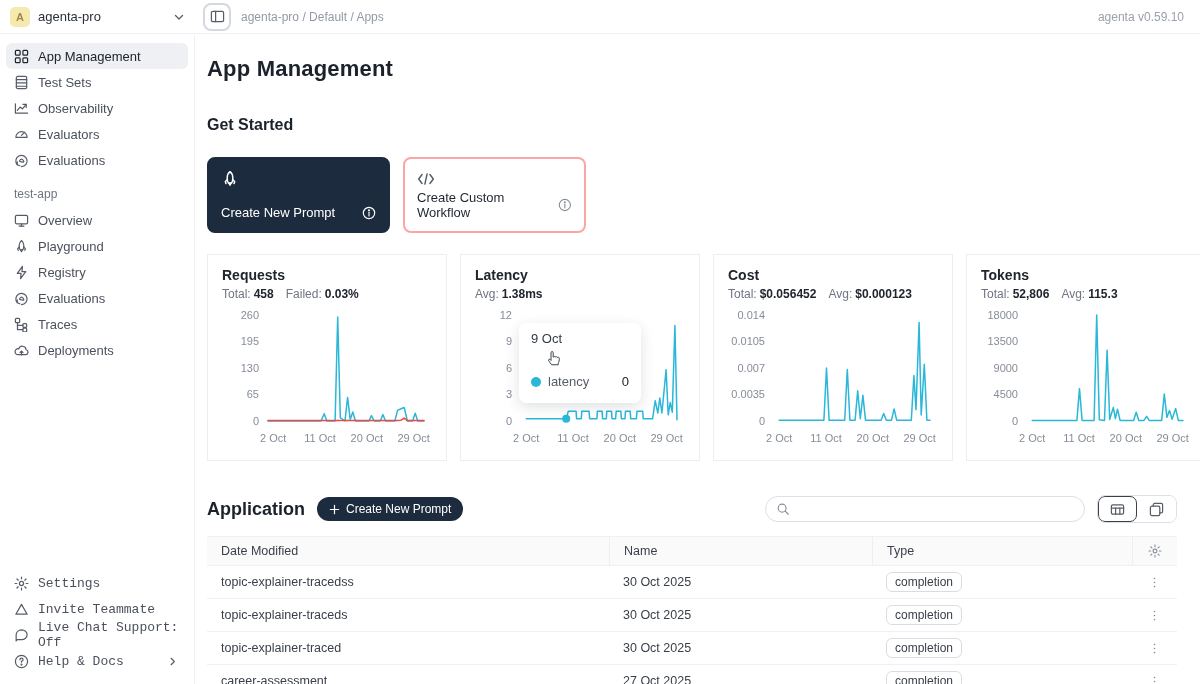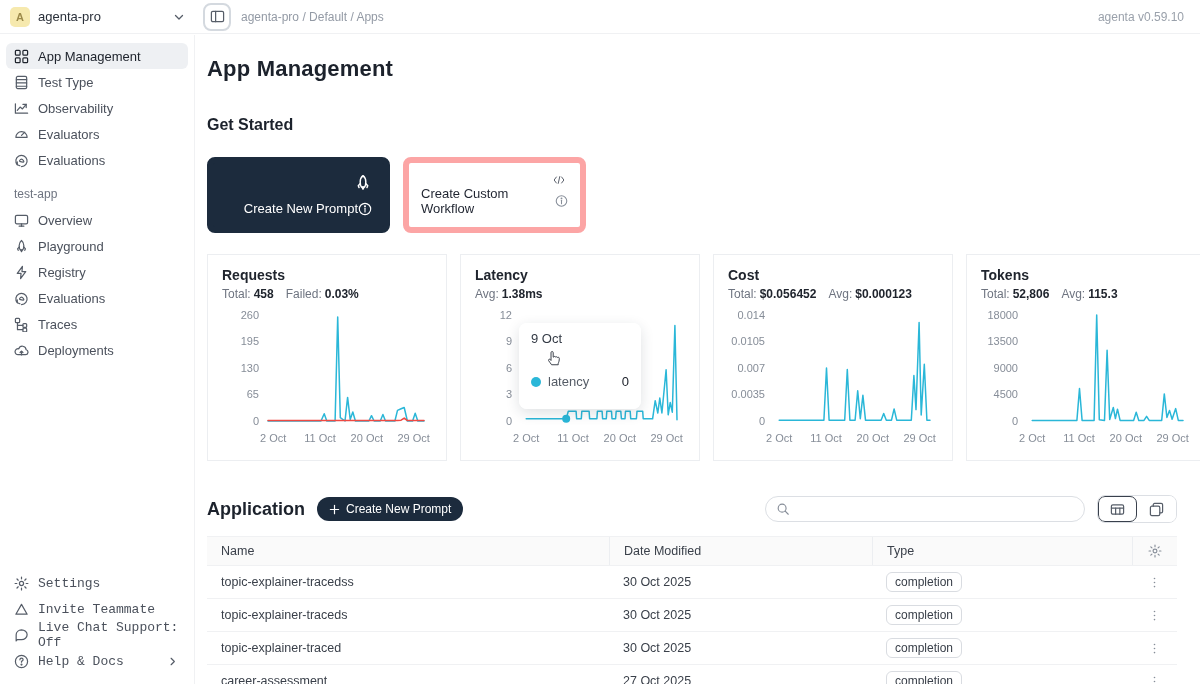--- a/index.html
+++ b/index.html
@@ -27,38 +27,38 @@
   .section-label { font-size:12px; color:#6e7480; padding:14px 8px 6px; }
   .side-bottom { margin-top:auto;font-family:Liberation Mono, monospace; }
   .side-item .chev-right { margin-left:auto; }
 
   
   .main { position:absolute; left:195px; top:35px; right:0; bottom:0; padding:0 23px 0 12px; overflow:hidden; }
   .page-title { font-size:22px; font-weight:600; color:#1c222c; margin:21px 0 0; letter-spacing:.2px; }
   .gs-heading { font-size:16px; font-weight:600; color:#1c222c; margin-top:34px; }
 
   .gs-cards { display:flex; gap:13px; margin-top:23px; }
-  .gs-card { width:183px; height:76px; border-radius:8px; border:6px solid #fca5a5; padding:11px 12px;
-    display:flex; flex-direction:column; justify-content:space-between; cursor:pointer; background:#fff;align-items:flex-end; }
+  .gs-card { width:183px; height:76px; border-radius:8px; border:2px solid #fca5a5; padding:11px 12px;
+    display:flex; flex-direction:column; justify-content:space-between; cursor:pointer; background:#fff; }
   .gs-card.dark { background:#1c2b3d; border-color:#1c2b3d; color:#fff; }
   .gs-card-bottom { display:flex; align-items:center; justify-content:space-between; }
   .gs-label { font-size:13px; font-weight:500; }
   .gs-card.dark .gs-label { color:#fff; }
 
   
   .chart-cards { display:flex; gap:13px; margin-top:21px; }
   .chart-card { flex:1; height:207px; border:1px solid #eceef1; border-radius:0; padding:12px 14px; position:relative; background:#fff; }
   .chart-title { font-size:14px; font-weight:600; color:#20252e; }
   .chart-stats { margin-top:4px; font-size:12px; color:#6e7480; display:flex; gap:12px; }
   .chart-stats b { color:#20252e; font-weight:600; margin-left:3px; }
   .chart-svg { margin-top:4px; display:block; }
   .chart-svg .tick { font-size:11px; fill:#868d98; font-family:"Liberation Sans",sans-serif; }
 
   .tooltip { position:absolute; left:58px; top:68px; width:122px; background:rgba(255,255,255,.96);
-    border-radius:8px; box-shadow:0 4px 14px rgba(30,40,60,.14); padding:8px 12px 20px; z-index:3; }
+    border-radius:8px; box-shadow:0 4px 14px rgba(30,40,60,.14); padding:8px 12px 14px; z-index:3; }
   .tooltip-title { font-size:13px; color:#333a45; }
   .tooltip-row { display:flex; align-items:center; gap:7px; margin-top:28px; font-size:13px; color:#555c66; }
   .tooltip-dot { width:10px; height:10px; border-radius:50%; }
   .tooltip-val { margin-left:auto; color:#20252e; }
   .cursor-hand { position:absolute; left:26px; top:26px; z-index:4; }
 
   
   .app-row { display:flex; align-items:center; margin-top:34px; gap:12px; }
   .app-heading { font-size:18px; font-weight:600; color:#1c222c; }
   .create-btn { display:flex; align-items:center; gap:6px; background:#1c2b3d; color:#fff; border:none;
@@ -117,21 +117,21 @@
       </svg>
     <span>App Management</span>
   </div>
   <div class="side-item">
     <svg class="icn" width="15" height="15" viewBox="0 0 16 16">
         <rect x="2.5" y="1.5" width="11" height="13" rx="1.5"></rect>
         <line x1="2.5" y1="5" x2="13.5" y2="5"></line>
         <line x1="2.5" y1="8.5" x2="13.5" y2="8.5"></line>
         <line x1="2.5" y1="12" x2="13.5" y2="12"></line>
       </svg>
-    <span>Test Type</span>
+    <span>Test Sets</span>
   </div>
   <div class="side-item">
     <svg class="icn" width="15" height="15" viewBox="0 0 16 16">
         <path d="M1.5 3 V13 H14.5"></path>
         <path d="M3.5 10 L6.5 6.5 L9 8.5 L13 3.5"></path>
         <path d="M13 7 V3.5 H9.5"></path>
       </svg>
     <span>Observability</span>
   </div>
   <div class="side-item">
@@ -393,22 +393,22 @@
         <svg class="icn" width="15" height="15" viewBox="0 0 16 16">
             <rect x="1.5" y="4.5" width="10" height="10" rx="1.5"></rect>
             <path d="M4.5 4.5 V3 a1.5 1.5 0 0 1 1.5-1.5 h7 a1.5 1.5 0 0 1 1.5 1.5 v7 a1.5 1.5 0 0 1-1.5 1.5 h-1.5"></path>
           </svg>
       </button>
     </div>
   </div>
 
   <div class="table">
     <div class="trow thead">
+      <div class="cell">Date Modified</div>
       <div class="cell">Name</div>
-      <div class="cell">Date Modified</div>
       <div class="cell">Type</div>
       <div class="cell actions">
         <svg class="icn muted" width="14" height="14" viewBox="0 0 16 16">
             <circle cx="8" cy="8" r="2.2"></circle>
             <path d="M8 1.2 V3 M8 13 V14.8 M1.2 8 H3 M13 8 H14.8 M3.2 3.2 L4.5 4.5 M11.5 11.5 L12.8 12.8 M12.8 3.2 L11.5 4.5 M4.5 11.5 L3.2 12.8"></path>
           </svg>
       </div>
     </div>
     <div id="tbody">
         <div class="trow">

